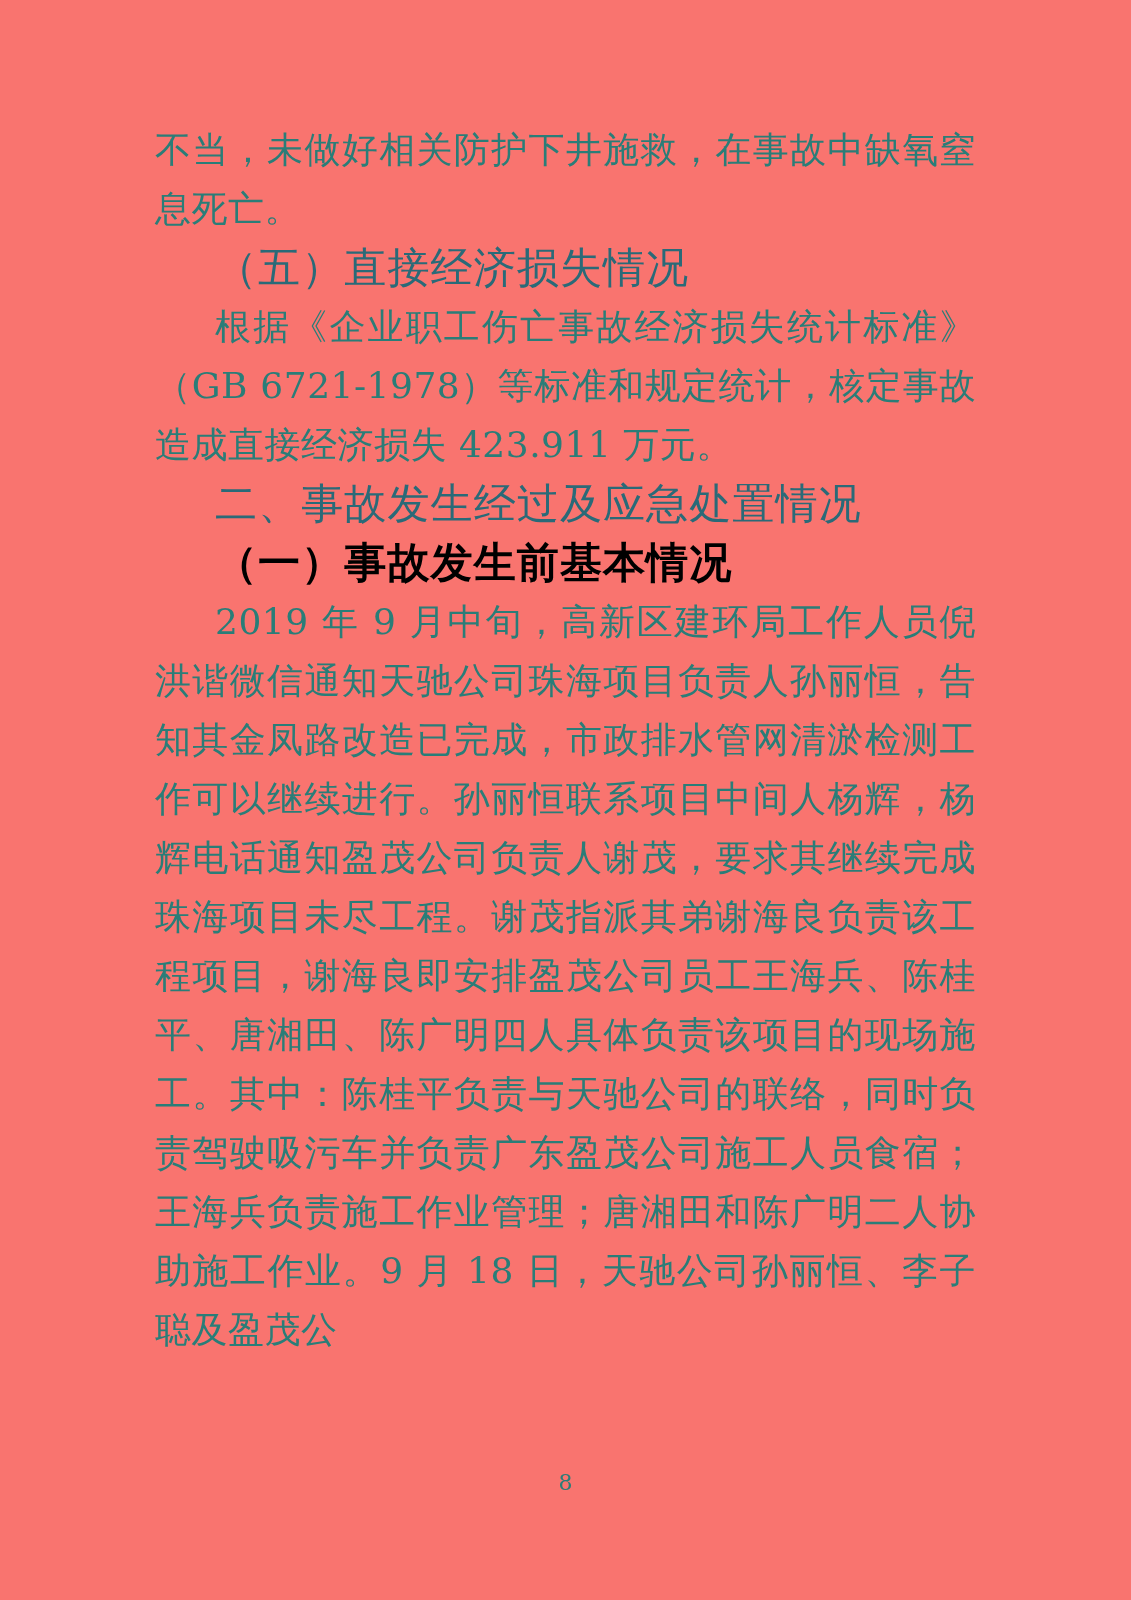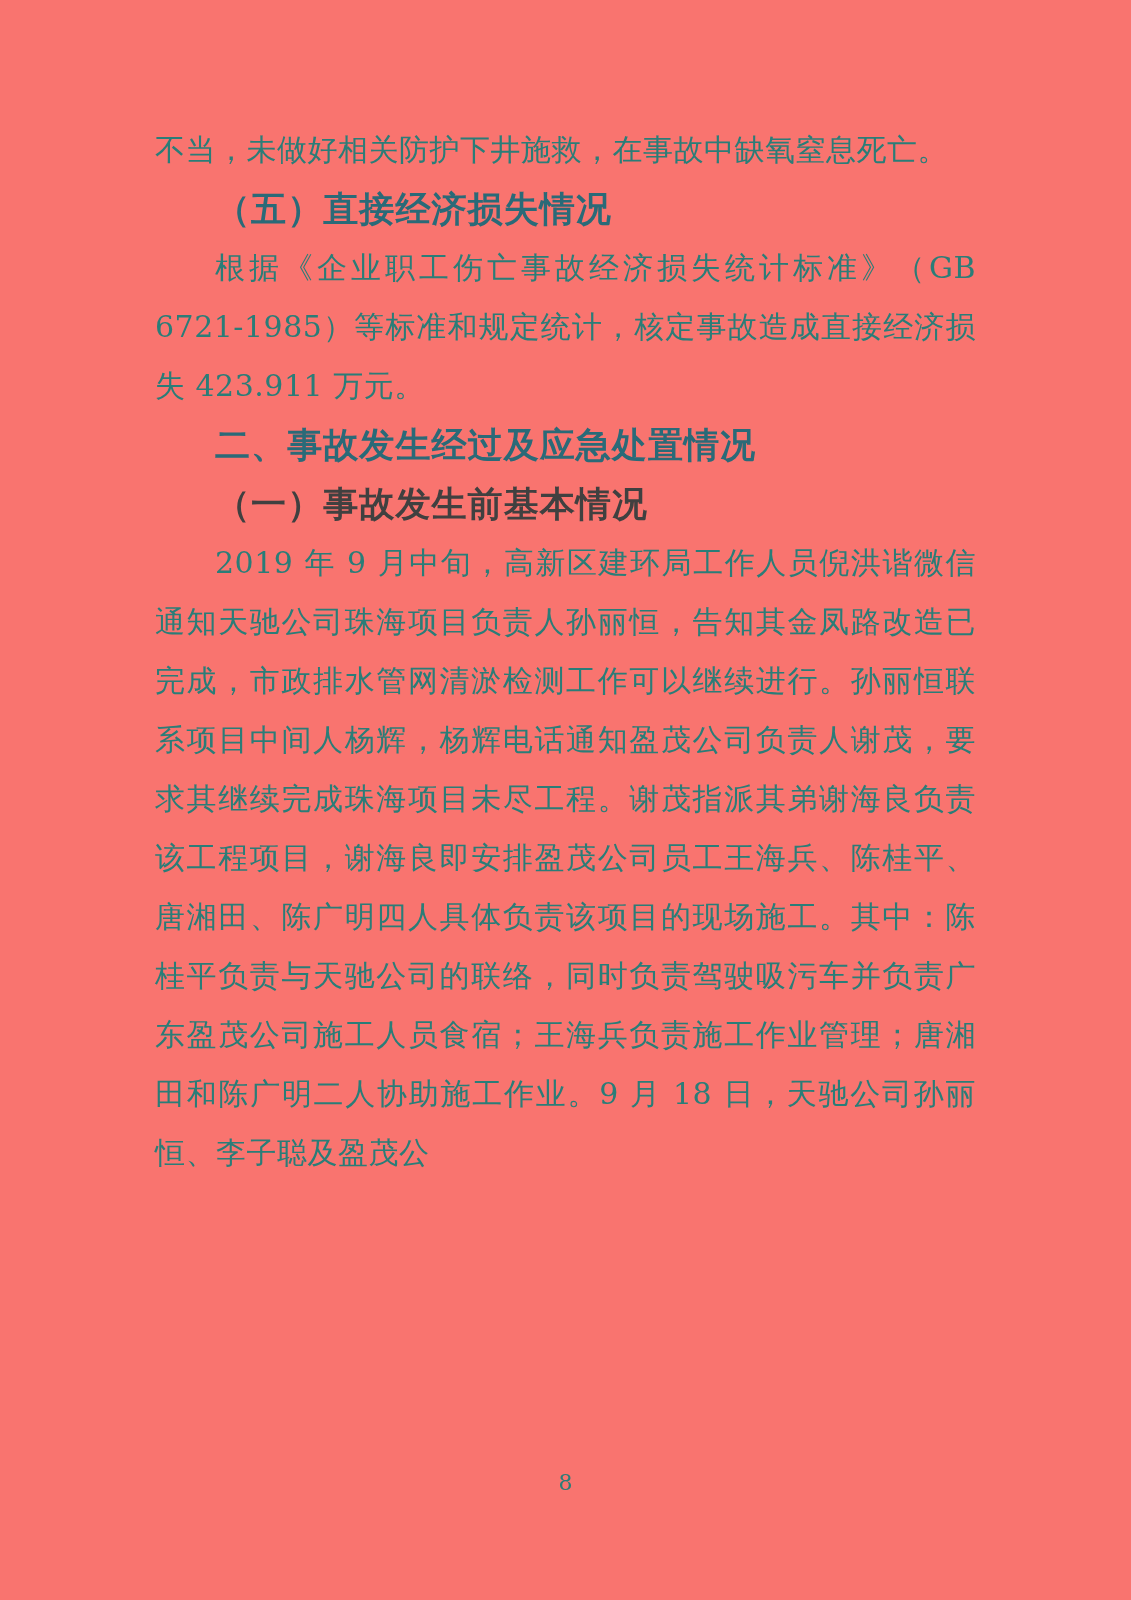--- a/index.html
+++ b/index.html
@@ -15,49 +15,49 @@
   }
   .page {
     position: relative;
     width: 1131px;
     height: 1600px;
     box-sizing: border-box;
     padding: 120px 155px 0 155px;
   }
   .doc-body {
     color: #2a7d78;
-    font-size: 30px;
+    font-size: 36px;
     line-height: 59px;
     letter-spacing: 0.5px;
     text-align: justify;
   }
   .para {
     margin: 0 0 0 0;
     text-indent: 60px;
     text-align: justify;
     text-justify: inter-ideograph;
   }
   .para-cont {
     margin: 0;
     text-indent: 0;
     text-align: justify;
     text-justify: inter-ideograph;
   }
   .heading {
     margin: 0;
     text-indent: 60px;
-    font-weight: bold;
+    font-weight: normal;
     color: #2a6a78;
     letter-spacing: 1px;
   }
   .heading-2 {
     margin: 0;
     text-indent: 60px;
     font-weight: bold;
-    color: #404040;
+    color: #000000;
     letter-spacing: 1px;
   }
   .page-number {
     position: absolute;
     left: 0;
     right: 0;
     top: 1470px;
     text-align: center;
     color: #2a7d78;
     font-size: 22px;
@@ -67,21 +67,21 @@
 </head>
 <body>
 
 <div class="page">
   <div class="doc-body">
 
     <p class="para-cont">不当，未做好相关防护下井施救，在事故中缺氧窒息死亡。</p>
 
     <h3 class="heading">（五）直接经济损失情况</h3>
 
-    <p class="para">根据《企业职工伤亡事故经济损失统计标准》（GB 6721-1985）等标准和规定统计，核定事故造成直接经济损失 423.911 万元。</p>
+    <p class="para">根据《企业职工伤亡事故经济损失统计标准》（GB 6721-1978）等标准和规定统计，核定事故造成直接经济损失 423.911 万元。</p>
 
     <h3 class="heading">二、事故发生经过及应急处置情况</h3>
 
     <h3 class="heading-2">（一）事故发生前基本情况</h3>
 
 
     <p class="para">2019 年 9 月中旬，高新区建环局工作人员倪洪谐微信通知天驰公司珠海项目负责人孙丽恒，告知其金凤路改造已完成，市政排水管网清淤检测工作可以继续进行。孙丽恒联系项目中间人杨辉，杨辉电话通知盈茂公司负责人谢茂，要求其继续完成珠海项目未尽工程。谢茂指派其弟谢海良负责该工程项目，谢海良即安排盈茂公司员工王海兵、陈桂平、唐湘田、陈广明四人具体负责该项目的现场施工。其中：陈桂平负责与天驰公司的联络，同时负责驾驶吸污车并负责广东盈茂公司施工人员食宿；王海兵负责施工作业管理；唐湘田和陈广明二人协助施工作业。9 月 18 日，天驰公司孙丽恒、李子聪及盈茂公</p>
 
   </div>
 

